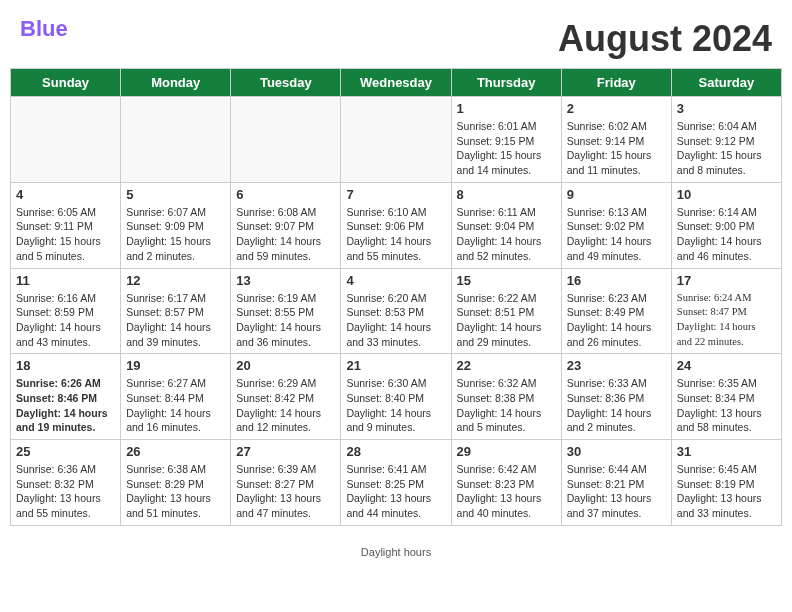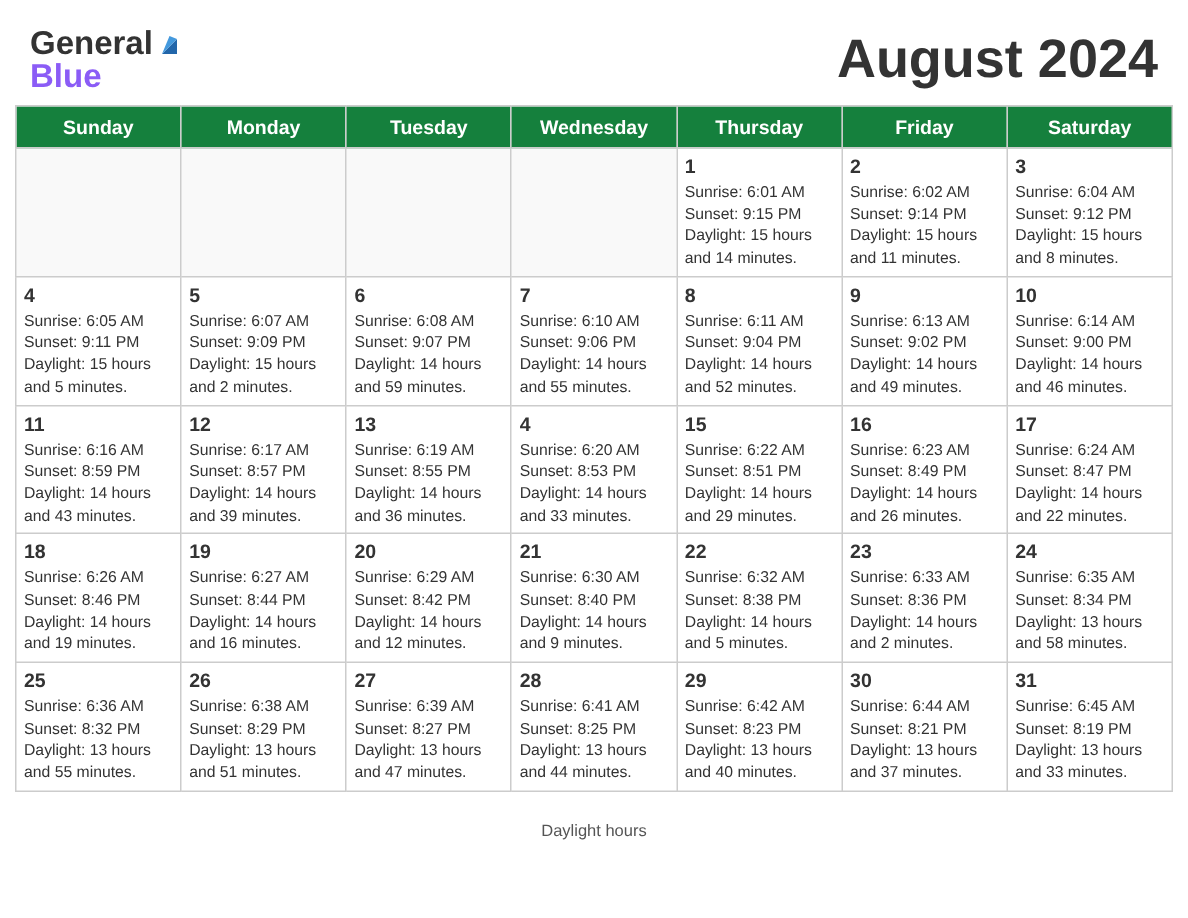--- a/index.html
+++ b/index.html
@@ -81,29 +81,20 @@
       font-size: 11px;
       color: #555;
       margin-top: 20px;
     }
   </style>
 </head>
 <body>
 
 <div class="header">
   <div class="logo">
-    <div style="display:flex;align-items:center;">
-      <span class="logo-text logo-general">General</span>
-      <span style="position:relative;display:inline-block;width:18px;height:18px;margin:0 0 0 2px;">
-        <svg width="18" height="18" viewBox="0 0 18 18">
-          <polygon points="4,16 14,16 14,6" fill="#2266aa"></polygon>
-          <polygon points="4,16 9,4 14,6" fill="#4499dd"></polygon>
-        </svg>
-      </span>
-    </div>
     <span class="logo-text logo-blue">Blue</span>
   </div>
   <div class="title-block">
     <div class="title-month">August 2024</div>
   </div>
 </div>
 
 <table class="calendar">
   <thead>
     <tr>
@@ -233,30 +224,30 @@
         </td>
         <td>
           <div class="day-number">16</div>
           <div class="day-info" style="white-space: pre-wrap;">Sunrise: 6:23 AM
 Sunset: 8:49 PM
 Daylight: 14 hours
 and 26 minutes.</div>
         </td>
         <td>
           <div class="day-number">17</div>
-          <div class="day-info" style="white-space: pre-wrap;">Sunrise: 6:24 AM
+          <div class="day-info" style="white-space: pre-wrap; font-family: Liberation Serif, serif;">Sunrise: 6:24 AM
 Sunset: 8:47 PM
 Daylight: 14 hours
 and 22 minutes.</div>
         </td>
       </tr>
       <tr>
         <td>
           <div class="day-number">18</div>
-          <div class="day-info" style="white-space: pre-wrap;">Sunrise: 6:26 AM
+          <div class="day-info" style="white-space: pre-wrap; font-weight: bold;">Sunrise: 6:26 AM
 Sunset: 8:46 PM
 Daylight: 14 hours
 and 19 minutes.</div>
         </td>
         <td>
           <div class="day-number">19</div>
           <div class="day-info" style="white-space: pre-wrap;">Sunrise: 6:27 AM
 Sunset: 8:44 PM
 Daylight: 14 hours
 and 16 minutes.</div>

